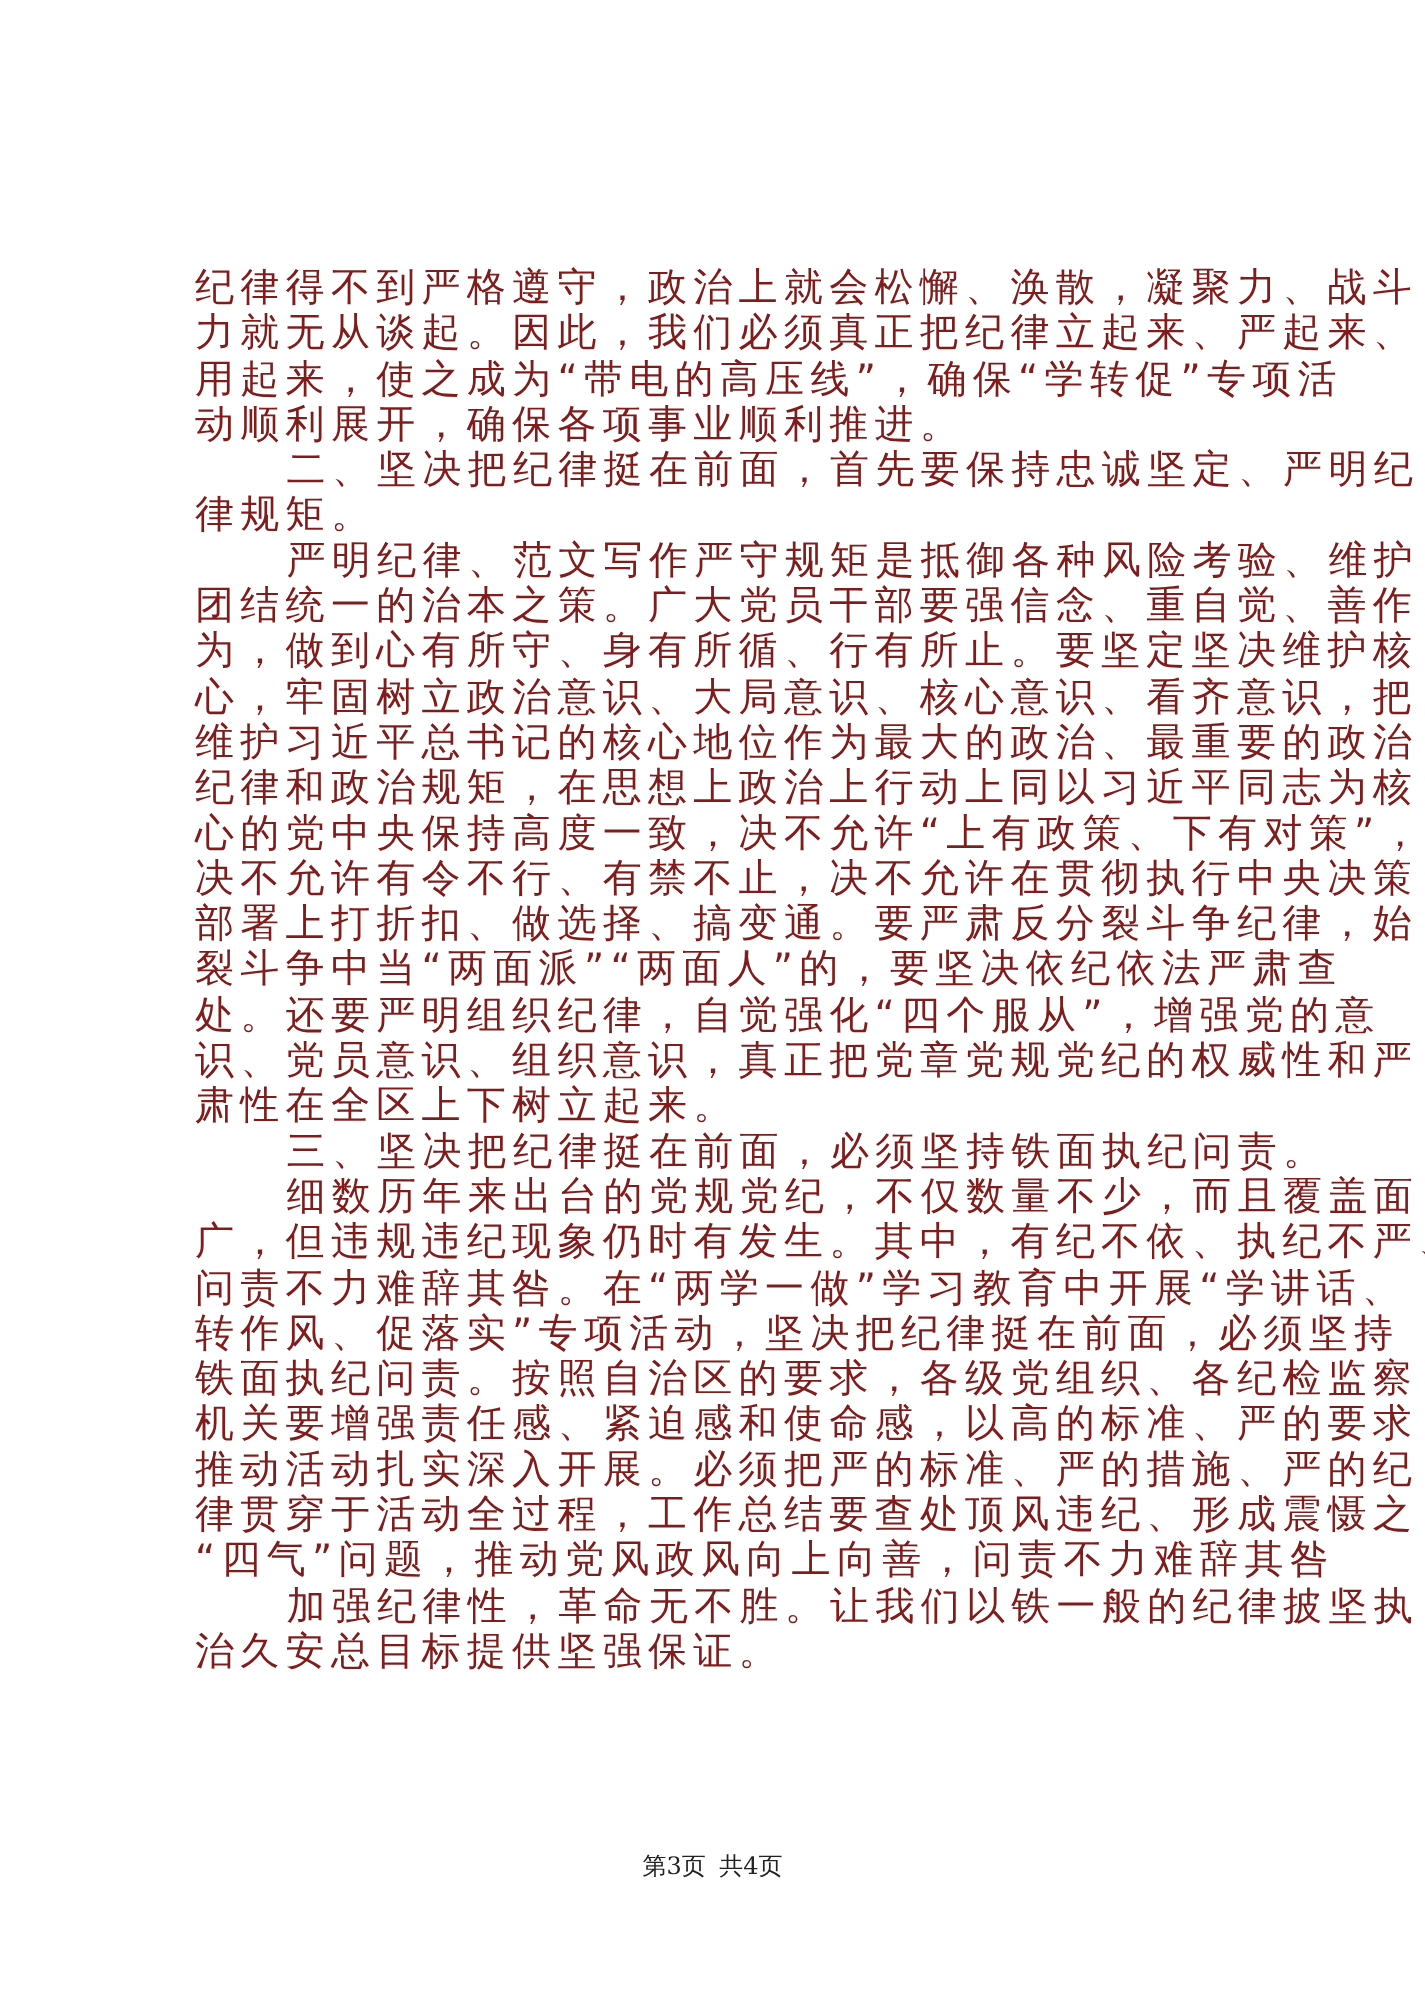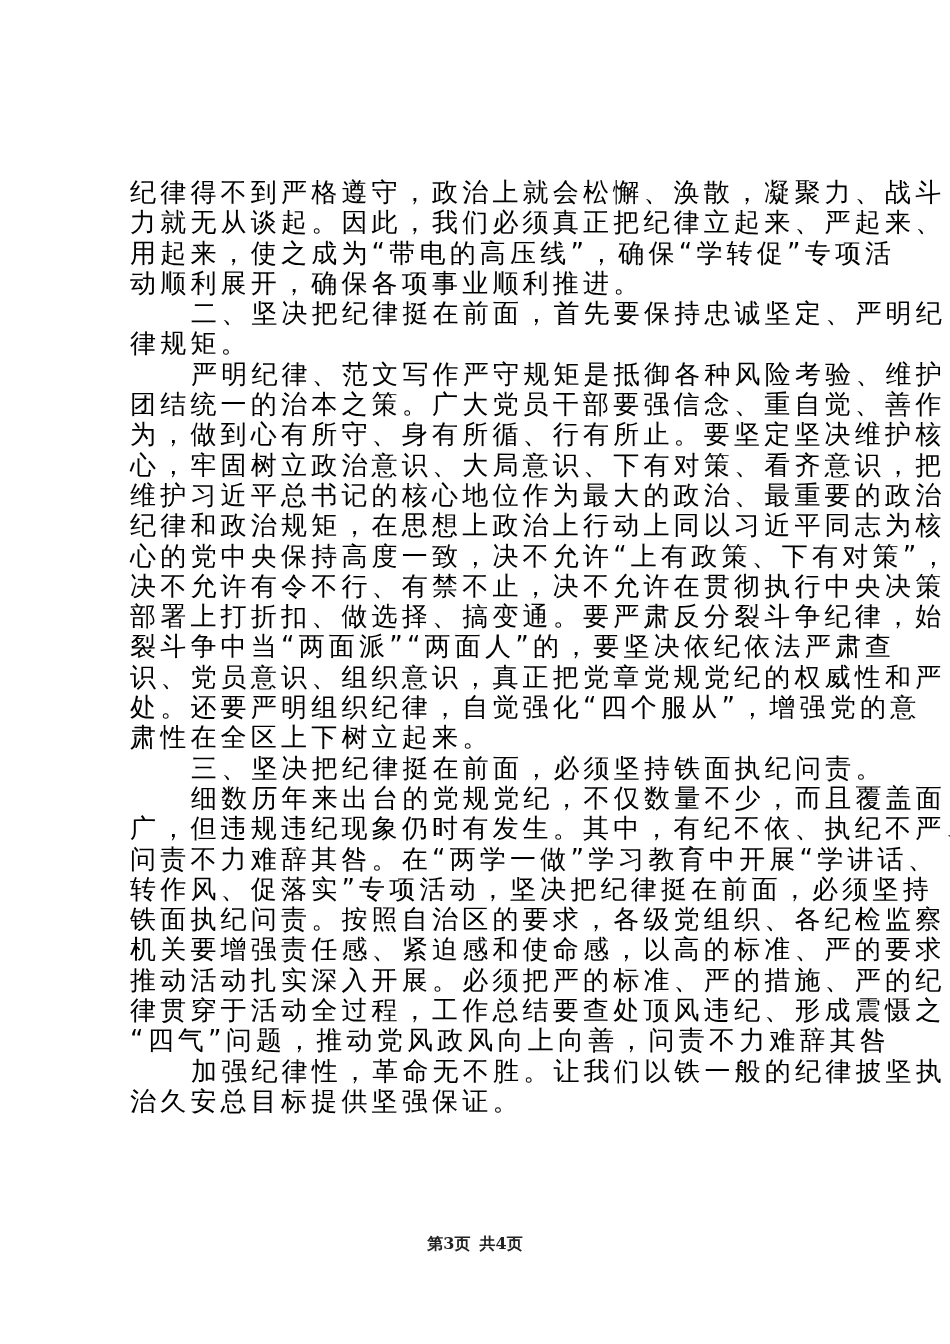--- a/index.html
+++ b/index.html
@@ -17,21 +17,21 @@
       position: absolute;
       left: 0; top: 0;
       width: 950px; height: 1344px;
       background: #ffffff;
     }
     .body-text {
       position: absolute;
       left: 130px;
       top: 177px;
       width: 704px;
-      color: #000000;
+      color: #7f1d1d;
       font-family: "DejaVu Sans", "Liberation Sans", sans-serif;
       font-size: 26px;
       line-height: 30.3px;
     }
     .line {
       display: block;
       white-space: nowrap;
       letter-spacing: 4.2px;
       height: 30.3px;
     }
@@ -42,45 +42,45 @@
     .footer {
       position: absolute;
       left: 0;
       width: 950px;
       top: 1234px;
       text-align: center;
       font-family: "DejaVu Serif", "Liberation Serif", serif;
       font-size: 16px;
       color: #222222;
     }
-    .footer span { margin: 0 2px; font-weight: bold; }
+    .footer span { margin: 0 2px; }
   </style>
 </head>
 <body>
 
 <div class="page">
   <div class="body-text">
     <span class="line">纪律得不到严格遵守，政治上就会松懈、涣散，凝聚力、战斗</span>
     <span class="line">力就无从谈起。因此，我们必须真正把纪律立起来、严起来、</span>
     <span class="line">用起来，使之成为“带电的高压线”，确保“学转促”专项活</span>
     <span class="line">动顺利展开，确保各项事业顺利推进。</span>
     <span class="line indent">二、坚决把纪律挺在前面，首先要保持忠诚坚定、严明纪</span>
     <span class="line">律规矩。</span>
     <span class="line indent">严明纪律、范文写作严守规矩是抵御各种风险考验、维护</span>
     <span class="line">团结统一的治本之策。广大党员干部要强信念、重自觉、善作</span>
     <span class="line">为，做到心有所守、身有所循、行有所止。要坚定坚决维护核</span>
-    <span class="line">心，牢固树立政治意识、大局意识、下有对策、看齐意识，把</span>
+    <span class="line">心，牢固树立政治意识、大局意识、核心意识、看齐意识，把</span>
     <span class="line">维护习近平总书记的核心地位作为最大的政治、最重要的政治</span>
     <span class="line">纪律和政治规矩，在思想上政治上行动上同以习近平同志为核</span>
     <span class="line">心的党中央保持高度一致，决不允许“上有政策、下有对策”，</span>
     <span class="line">决不允许有令不行、有禁不止，决不允许在贯彻执行中央决策</span>
     <span class="line">部署上打折扣、做选择、搞变通。要严肃反分裂斗争纪律，始</span>
     <span class="line">裂斗争中当“两面派”“两面人”的，要坚决依纪依法严肃查</span>
+    <span class="line">处。还要严明组织纪律，自觉强化“四个服从”，增强党的意</span>
     <span class="line">识、党员意识、组织意识，真正把党章党规党纪的权威性和严</span>
-    <span class="line">处。还要严明组织纪律，自觉强化“四个服从”，增强党的意</span>
     <span class="line">肃性在全区上下树立起来。</span>
     <span class="line indent">三、坚决把纪律挺在前面，必须坚持铁面执纪问责。</span>
     <span class="line indent">细数历年来出台的党规党纪，不仅数量不少，而且覆盖面</span>
     <span class="line">广，但违规违纪现象仍时有发生。其中，有纪不依、执纪不严、</span>
     <span class="line">问责不力难辞其咎。在“两学一做”学习教育中开展“学讲话、</span>
     <span class="line">转作风、促落实”专项活动，坚决把纪律挺在前面，必须坚持</span>
     <span class="line">铁面执纪问责。按照自治区的要求，各级党组织、各纪检监察</span>
     <span class="line">机关要增强责任感、紧迫感和使命感，以高的标准、严的要求，</span>
     <span class="line">推动活动扎实深入开展。必须把严的标准、严的措施、严的纪</span>
     <span class="line">律贯穿于活动全过程，工作总结要查处顶风违纪、形成震慑之</span>

